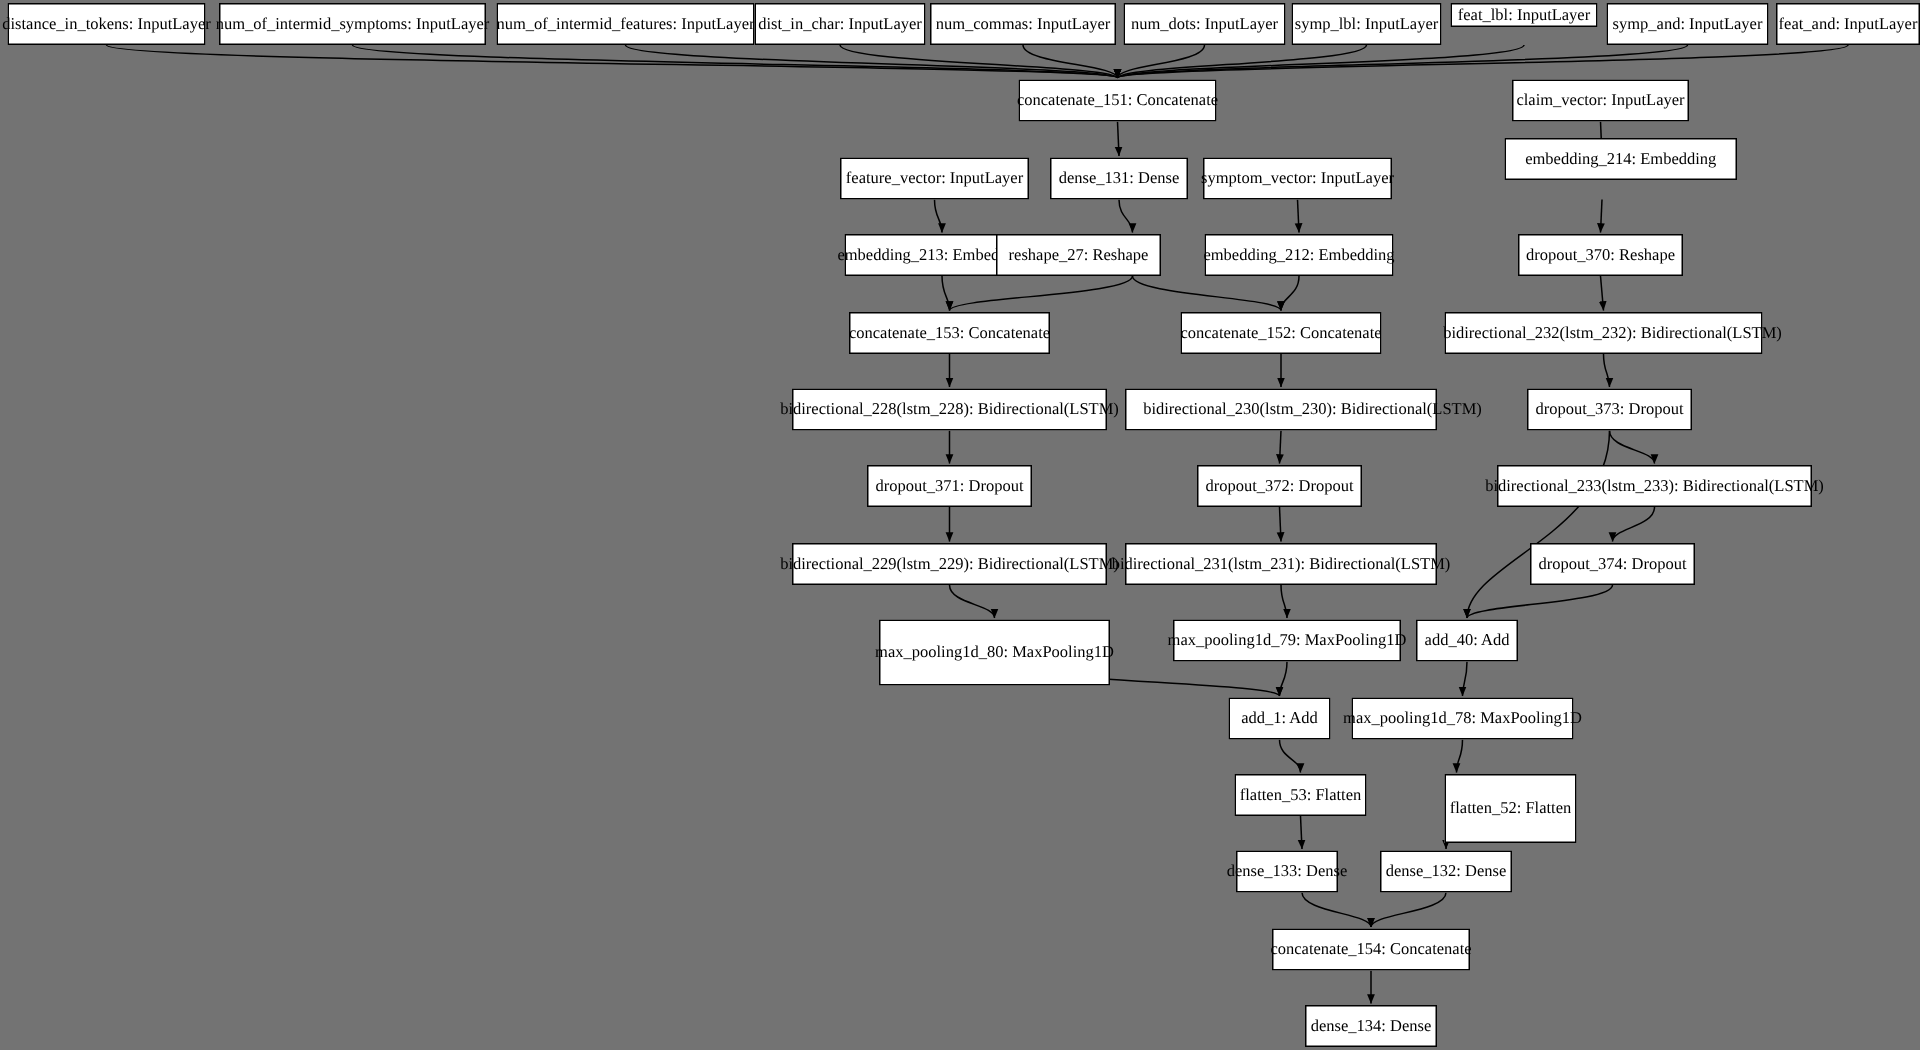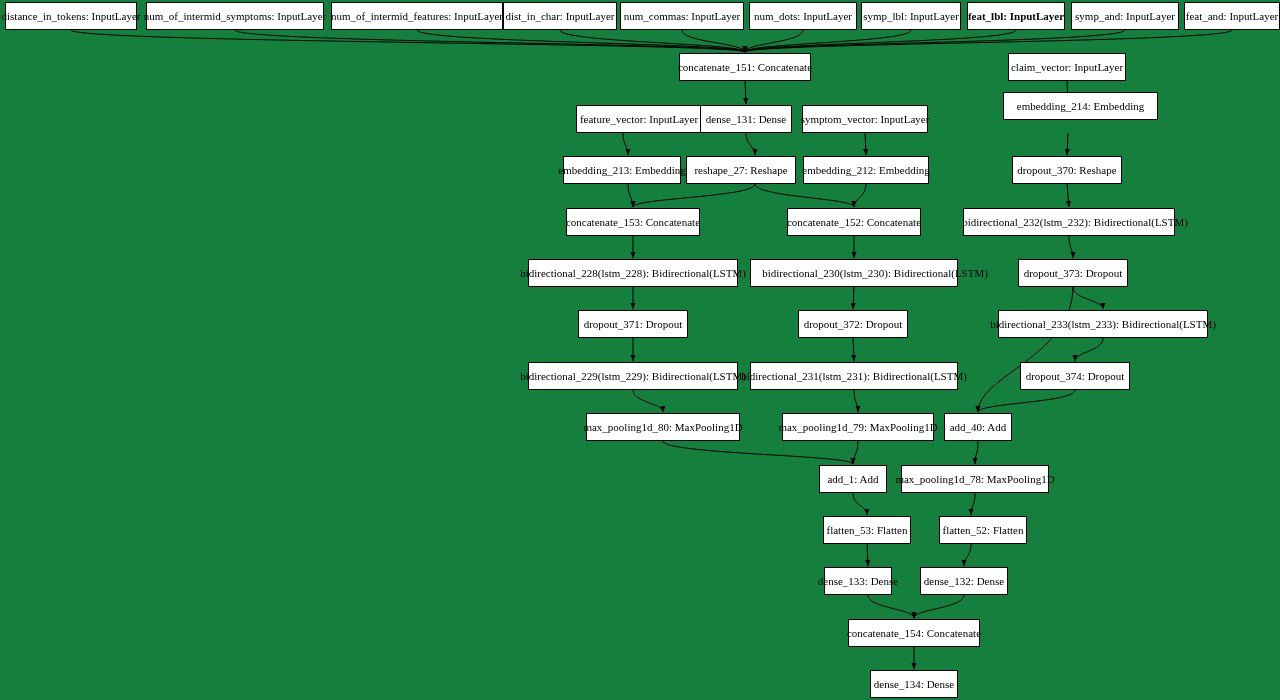--- a/index.html
+++ b/index.html
@@ -4,21 +4,21 @@
 <style>
   html, body {
     margin: 0;
     padding: 0;
     background: #ffffff;
   }
   #canvas {
     position: relative;
     width: 1280px;
     height: 700px;
-    background: #15803d;
+    background: #737373;
     font-family: "Liberation Serif", serif;
     overflow: hidden;
   }
   .node {
     position: absolute;
     box-sizing: border-box;
     border: 1px solid #000000;
     background: #ffffff;
     color: #000000;
     font-size: 11px;
@@ -98,50 +98,50 @@
       </g>
   </svg>
   <div id="nodes">
       <div class="node" style="left: 5px; top: 2px; width: 132px; height: 28px;">distance_in_tokens: InputLayer</div>
       <div class="node" style="left: 146px; top: 2px; width: 178px; height: 28px;">num_of_intermid_symptoms: InputLayer</div>
       <div class="node" style="left: 331px; top: 2px; width: 172px; height: 28px;">num_of_intermid_features: InputLayer</div>
       <div class="node" style="left: 503px; top: 2px; width: 114px; height: 28px;">dist_in_char: InputLayer</div>
       <div class="node" style="left: 620px; top: 2px; width: 124px; height: 28px;">num_commas: InputLayer</div>
       <div class="node" style="left: 749px; top: 2px; width: 108px; height: 28px;">num_dots: InputLayer</div>
       <div class="node" style="left: 861px; top: 2px; width: 100px; height: 28px;">symp_lbl: InputLayer</div>
-      <div class="node" style="left: 967px; top: 2px; width: 98px; height: 28px; font-weight: bold;">feat_lbl: InputLayer</div>
+      <div class="node" style="left: 967px; top: 2px; width: 98px; height: 16px;">feat_lbl: InputLayer</div>
       <div class="node" style="left: 1071px; top: 2px; width: 108px; height: 28px;">symp_and: InputLayer</div>
       <div class="node" style="left: 1184px; top: 2px; width: 96px; height: 28px;">feat_and: InputLayer</div>
       <div class="node" style="left: 679px; top: 53px; width: 132px; height: 28px;">concatenate_151: Concatenate</div>
       <div class="node" style="left: 1008px; top: 53px; width: 118px; height: 28px;">claim_vector: InputLayer</div>
-      <div class="node" style="left: 560px; top: 105px; width: 126px; height: 28px; margin-left: 16px;">feature_vector: InputLayer</div>
+      <div class="node" style="left: 560px; top: 105px; width: 126px; height: 28px;">feature_vector: InputLayer</div>
       <div class="node" style="left: 700px; top: 105px; width: 92px; height: 28px;">dense_131: Dense</div>
       <div class="node" style="left: 802px; top: 105px; width: 126px; height: 28px;">symptom_vector: InputLayer</div>
       <div class="node" style="left: 1003px; top: 92px; width: 155px; height: 28px;">embedding_214: Embedding</div>
       <div class="node" style="left: 563px; top: 156px; width: 118px; height: 28px;">embedding_213: Embedding</div>
-      <div class="node" style="left: 686px; top: 156px; width: 110px; height: 28px;">reshape_27: Reshape</div>
+      <div class="node" style="left: 664px; top: 156px; width: 110px; height: 28px;">reshape_27: Reshape</div>
       <div class="node" style="left: 803px; top: 156px; width: 126px; height: 28px;">embedding_212: Embedding</div>
       <div class="node" style="left: 1012px; top: 156px; width: 110px; height: 28px;">dropout_370: Reshape</div>
       <div class="node" style="left: 566px; top: 208px; width: 134px; height: 28px;">concatenate_153: Concatenate</div>
       <div class="node" style="left: 787px; top: 208px; width: 134px; height: 28px;">concatenate_152: Concatenate</div>
       <div class="node" style="left: 963px; top: 208px; width: 212px; height: 28px; padding-left: 12px;">bidirectional_232(lstm_232): Bidirectional(LSTM)</div>
       <div class="node" style="left: 528px; top: 259px; width: 210px; height: 28px;">bidirectional_228(lstm_228): Bidirectional(LSTM)</div>
       <div class="node" style="left: 750px; top: 259px; width: 208px; height: 28px; padding-left: 42px;">bidirectional_230(lstm_230): Bidirectional(LSTM)</div>
       <div class="node" style="left: 1018px; top: 259px; width: 110px; height: 28px;">dropout_373: Dropout</div>
       <div class="node" style="left: 578px; top: 310px; width: 110px; height: 28px;">dropout_371: Dropout</div>
       <div class="node" style="left: 798px; top: 310px; width: 110px; height: 28px;">dropout_372: Dropout</div>
       <div class="node" style="left: 998px; top: 310px; width: 210px; height: 28px;">bidirectional_233(lstm_233): Bidirectional(LSTM)</div>
       <div class="node" style="left: 528px; top: 362px; width: 210px; height: 28px;">bidirectional_229(lstm_229): Bidirectional(LSTM)</div>
       <div class="node" style="left: 750px; top: 362px; width: 208px; height: 28px;">bidirectional_231(lstm_231): Bidirectional(LSTM)</div>
       <div class="node" style="left: 1020px; top: 362px; width: 110px; height: 28px;">dropout_374: Dropout</div>
-      <div class="node" style="left: 586px; top: 413px; width: 154px; height: 28px;">max_pooling1d_80: MaxPooling1D</div>
+      <div class="node" style="left: 586px; top: 413px; width: 154px; height: 44px;">max_pooling1d_80: MaxPooling1D</div>
       <div class="node" style="left: 782px; top: 413px; width: 152px; height: 28px;">max_pooling1d_79: MaxPooling1D</div>
       <div class="node" style="left: 944px; top: 413px; width: 68px; height: 28px;">add_40: Add</div>
       <div class="node" style="left: 819px; top: 465px; width: 68px; height: 28px;">add_1: Add</div>
       <div class="node" style="left: 901px; top: 465px; width: 148px; height: 28px;">max_pooling1d_78: MaxPooling1D</div>
       <div class="node" style="left: 823px; top: 516px; width: 88px; height: 28px;">flatten_53: Flatten</div>
-      <div class="node" style="left: 939px; top: 516px; width: 88px; height: 28px;">flatten_52: Flatten</div>
+      <div class="node" style="left: 963px; top: 516px; width: 88px; height: 46px;">flatten_52: Flatten</div>
       <div class="node" style="left: 824px; top: 567px; width: 68px; height: 28px;">dense_133: Dense</div>
       <div class="node" style="left: 920px; top: 567px; width: 88px; height: 28px;">dense_132: Dense</div>
       <div class="node" style="left: 848px; top: 619px; width: 132px; height: 28px;">concatenate_154: Concatenate</div>
       <div class="node" style="left: 870px; top: 670px; width: 88px; height: 28px; text-align: center;">dense_134: Dense</div>
     </div>
 </div>
 
 </body></html>

